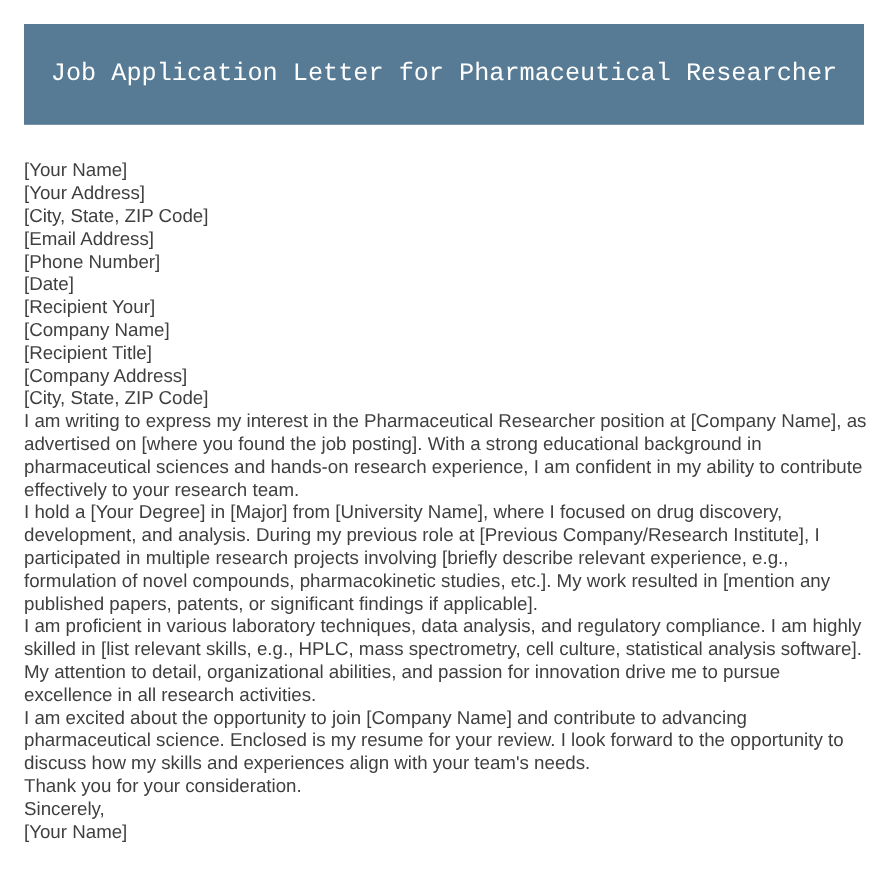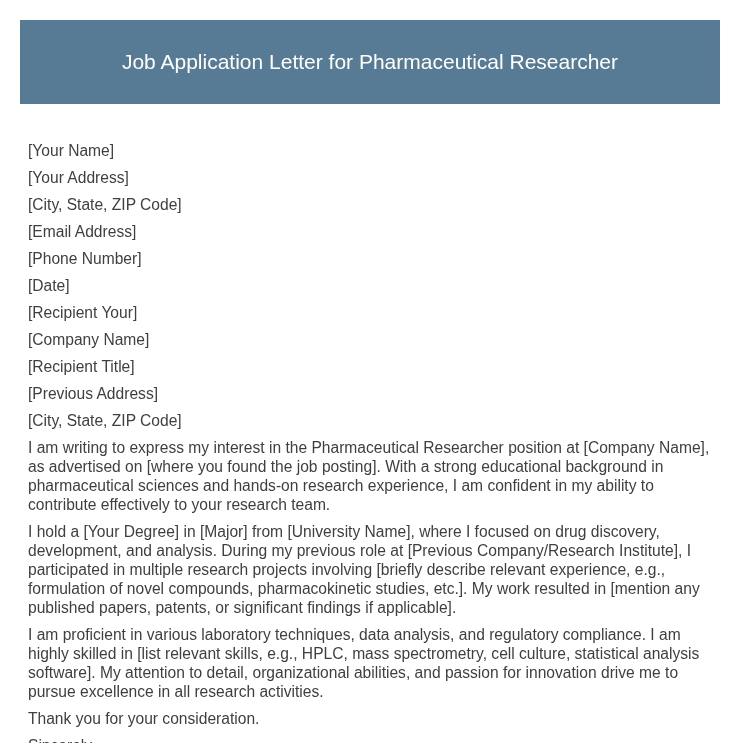--- a/index.html
+++ b/index.html
@@ -4,48 +4,49 @@
   <style>
     html, body { margin: 0; padding: 0; background: #ffffff; }
     body { width: 740px; height: 743px; position: relative; overflow: hidden; }
     .header {
       position: absolute; left: 20px; top: 20px; width: 700px; height: 84px;
       background: #577b95;
       display: flex; align-items: center; justify-content: center;
     }
     .header h1 {
       margin: 0; color: #ffffff;
-      font-family: Liberation Sans, sans-serif; font-weight: normal;
+      font-family: Liberation Mono, monospace; font-weight: normal;
       font-size: 21px; letter-spacing: 0px;
     }
     .letter {
       position: absolute; left: 20px; top: 133px; width: 705px;
       font-family: "Liberation Sans", sans-serif; font-size: 15.6px;
       line-height: 19px; color: #3f3f3f;
     }
-    .letter p { margin: 8px; }
+    .letter p { margin: 0; }
   </style>
 </head>
 <body>
 
 <div class="header">
   <h1>Job Application Letter for Pharmaceutical Researcher</h1>
 </div>
 
 <div class="letter">
   <p>[Your Name]</p>
   <p>[Your Address]</p>
   <p>[City, State, ZIP Code]</p>
   <p>[Email Address]</p>
   <p>[Phone Number]</p>
   <p>[Date]</p>
   <p>[Recipient Your]</p>
   <p>[Company Name]</p>
   <p>[Recipient Title]</p>
-  <p>[Previous Address]</p>
+  <p>[Company Address]</p>
   <p>[City, State, ZIP Code]</p>
   <p>I am writing to express my interest in the Pharmaceutical Researcher position at [Company Name], as advertised on [where you found the job posting]. With a strong educational background in pharmaceutical sciences and hands-on research experience, I am confident in my ability to contribute effectively to your research team.</p>
   <p>I hold a [Your Degree] in [Major] from [University Name], where I focused on drug discovery, development, and analysis. During my previous role at [Previous Company/Research Institute], I participated in multiple research projects involving [briefly describe relevant experience, e.g., formulation of novel compounds, pharmacokinetic studies, etc.]. My work resulted in [mention any published papers, patents, or significant findings if applicable].</p>
   <p>I am proficient in various laboratory techniques, data analysis, and regulatory compliance. I am highly skilled in [list relevant skills, e.g., HPLC, mass spectrometry, cell culture, statistical analysis software]. My attention to detail, organizational abilities, and passion for innovation drive me to pursue excellence in all research activities.</p>
+  <p>I am excited about the opportunity to join [Company Name] and contribute to advancing pharmaceutical science. Enclosed is my resume for your review. I look forward to the opportunity to discuss how my skills and experiences align with your team's needs.</p>
   <p>Thank you for your consideration.</p>
   <p>Sincerely,</p>
   <p>[Your Name]</p>
 </div>
 
 </body></html>

